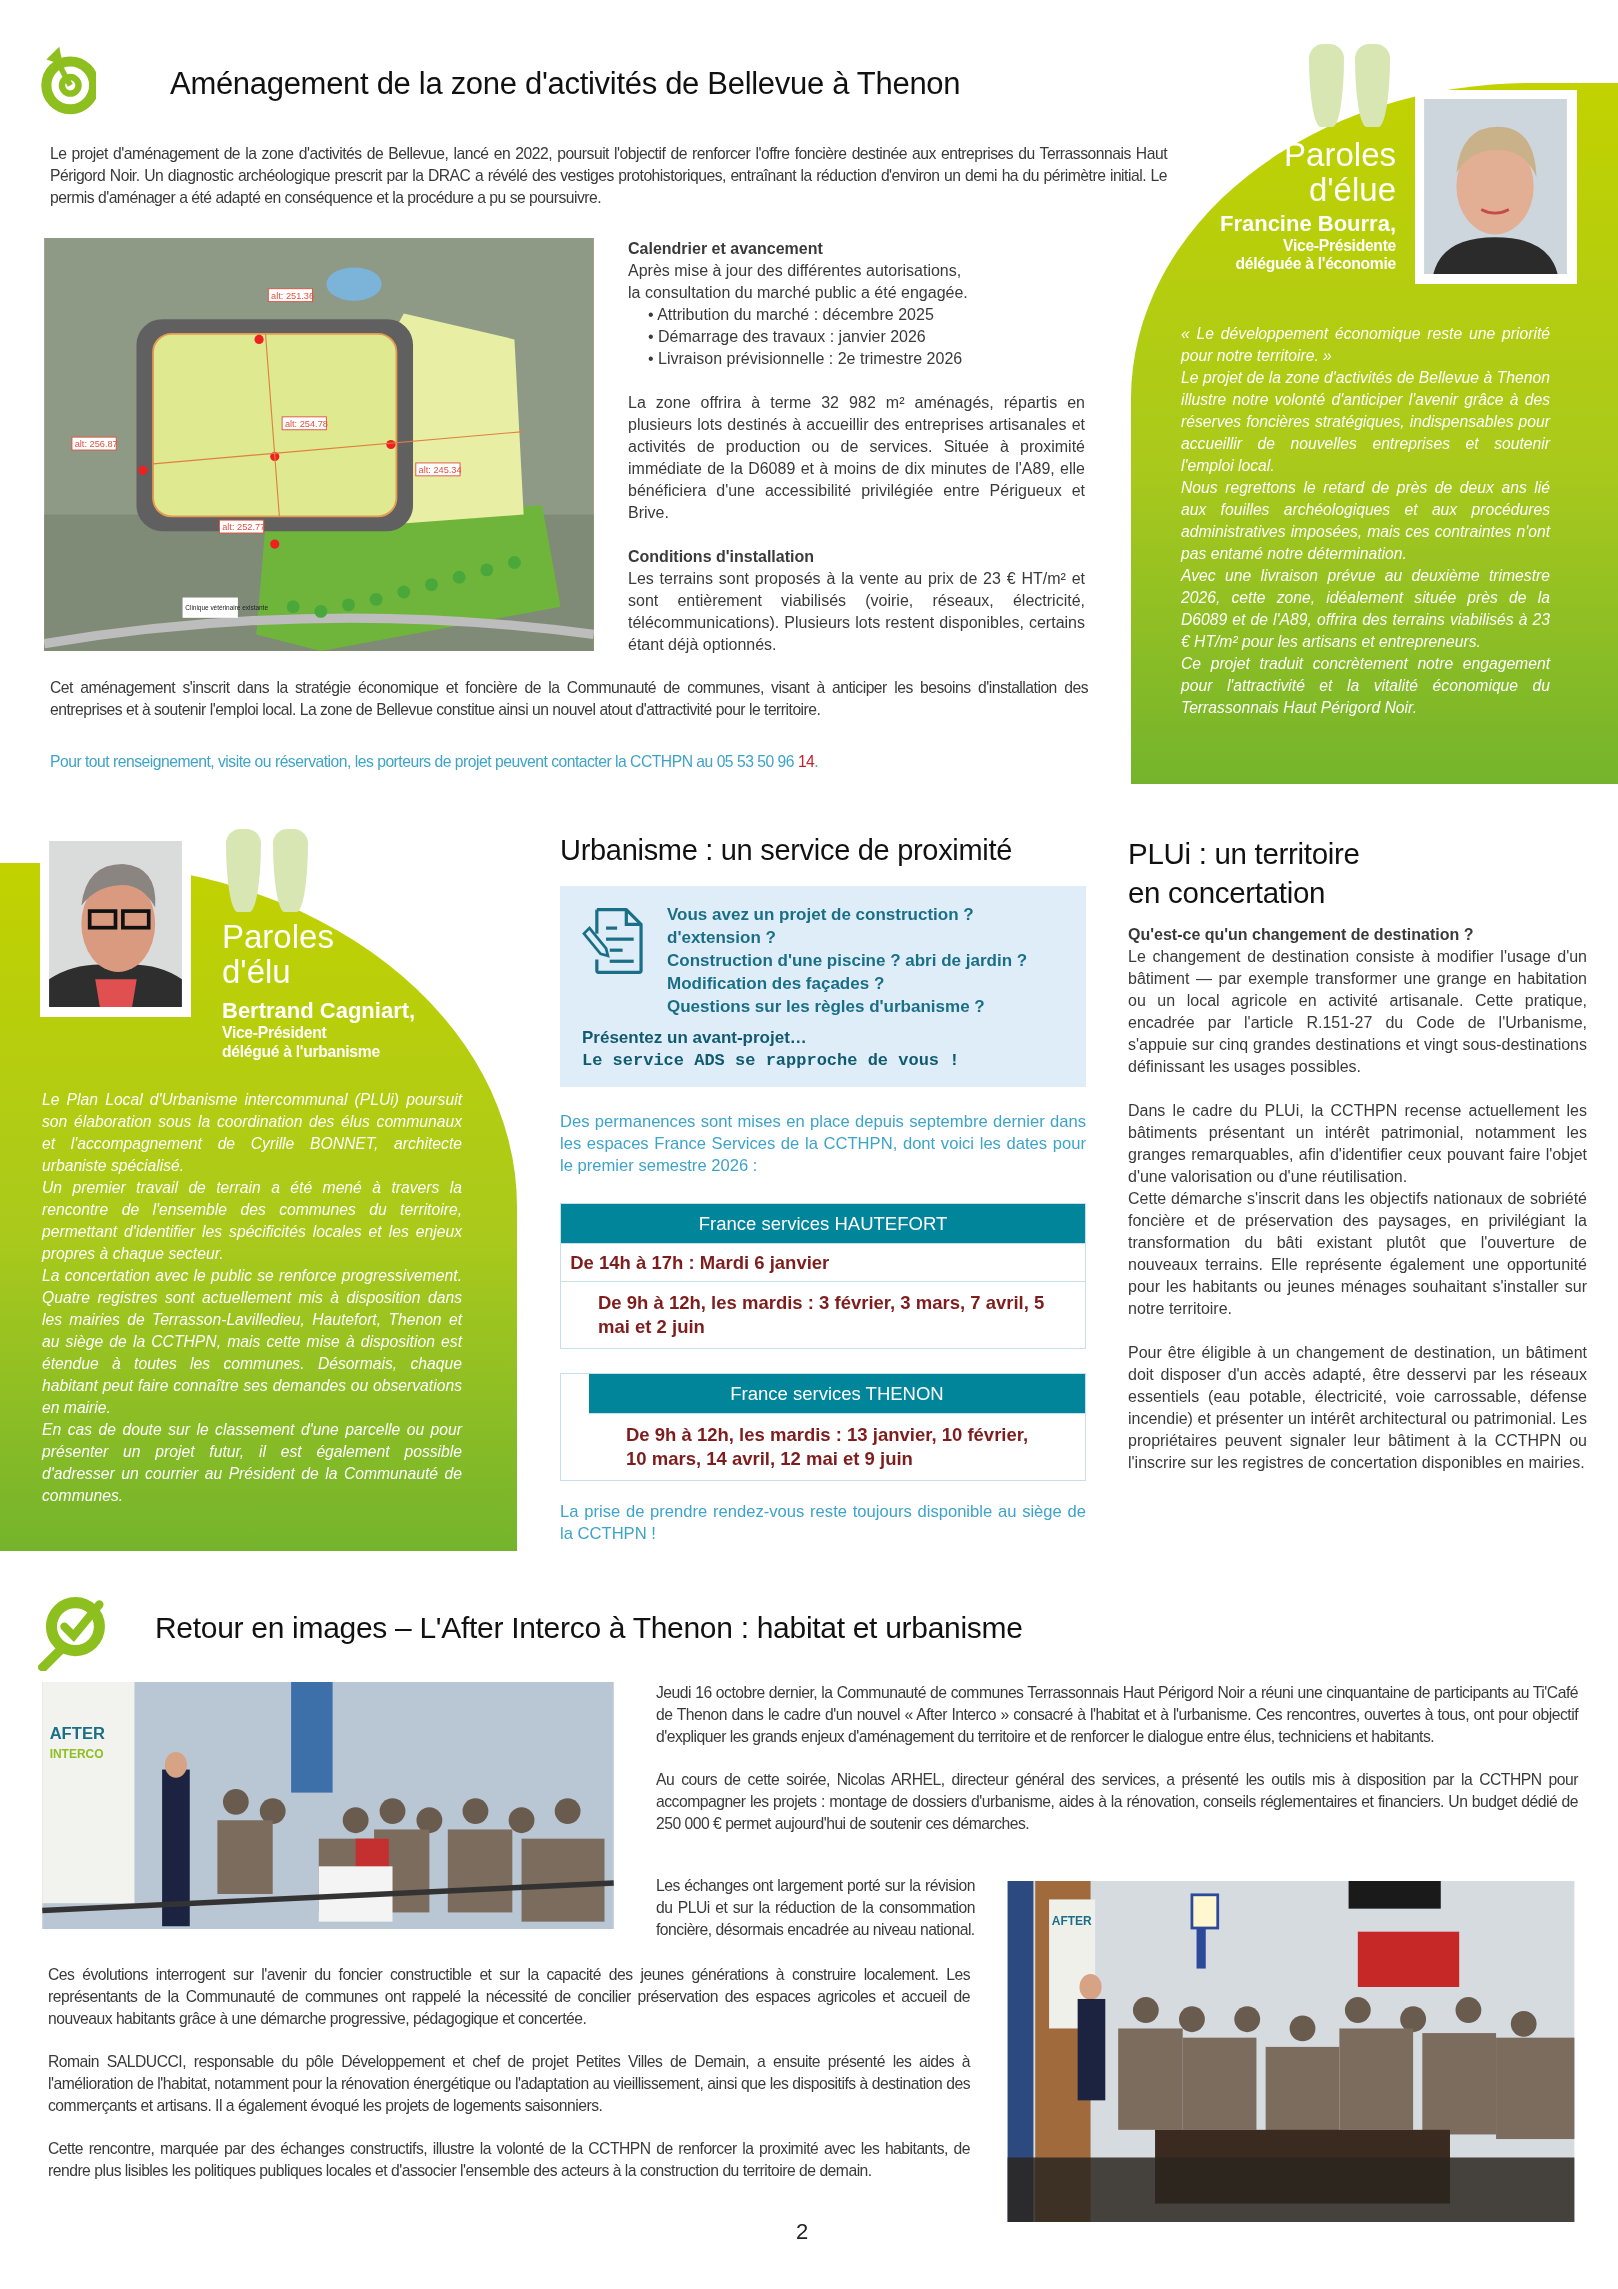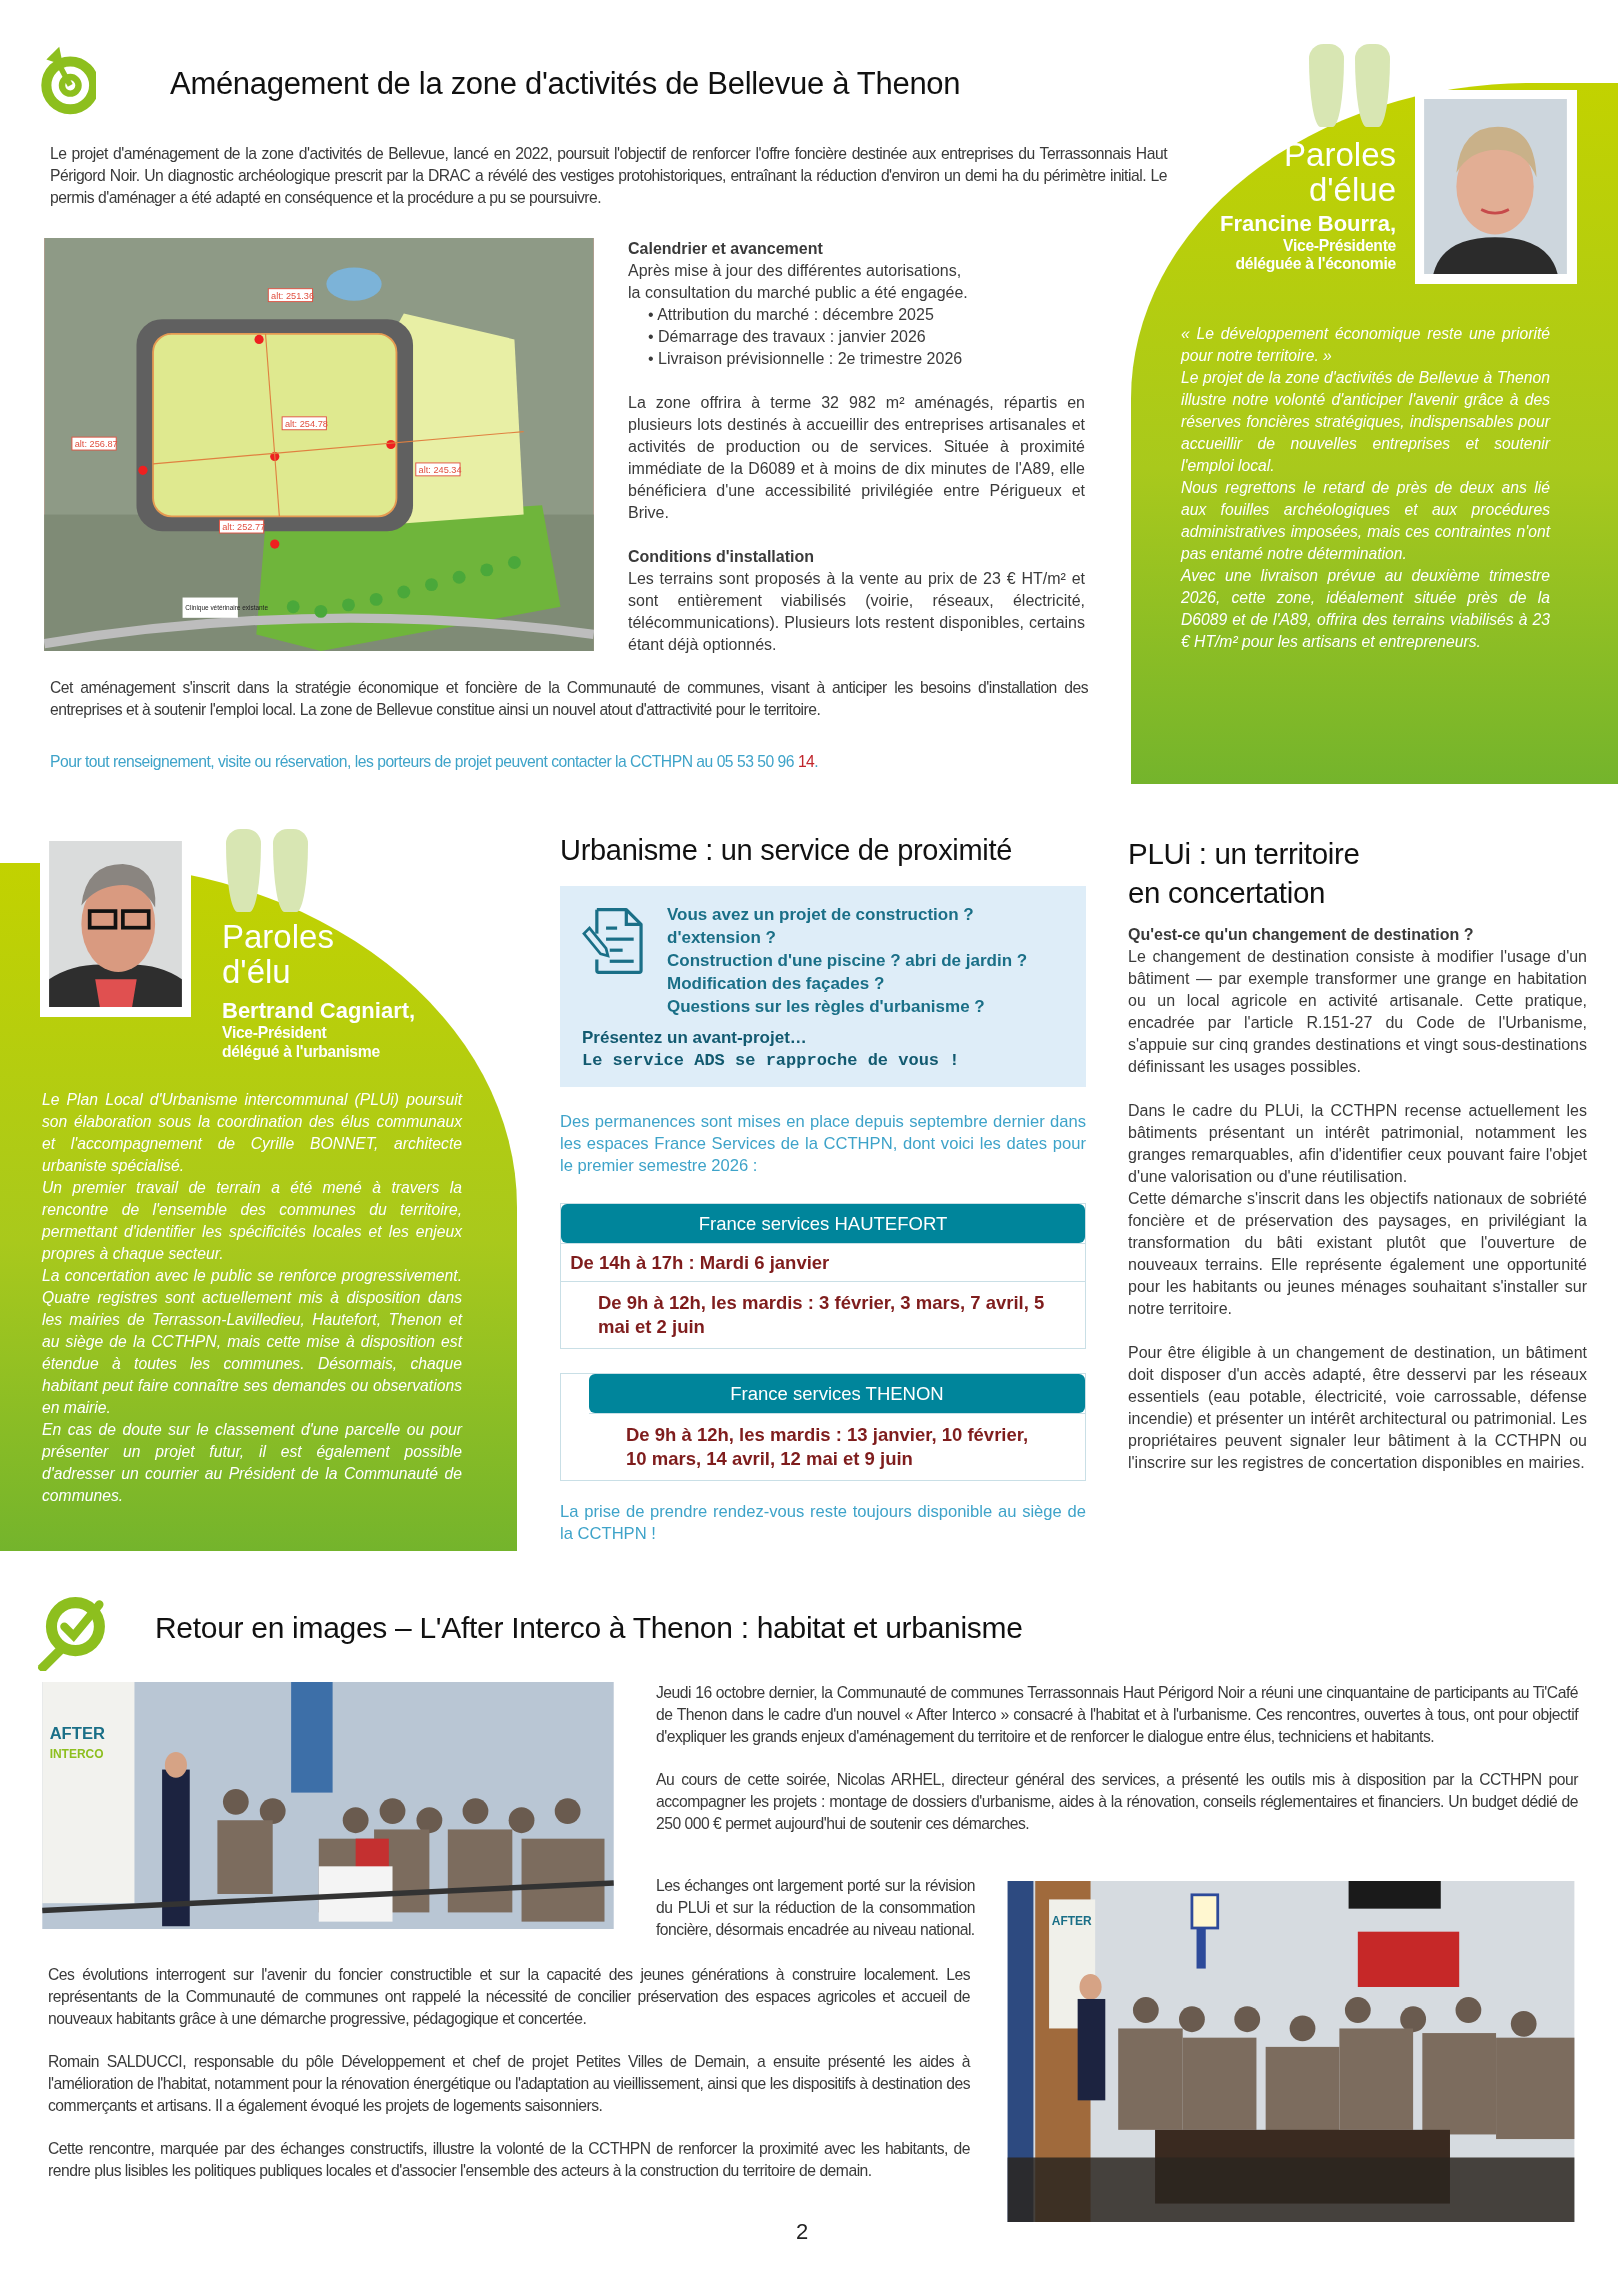--- a/index.html
+++ b/index.html
@@ -17,21 +17,21 @@
   .blob-left { left: -74px; top: 863px; width: 591px; height: 688px; border-radius: 0 75% 0 0 / 0 50% 0 0; background: linear-gradient(180deg, #c2d200 0%, #a9c91c 55%, #74b42c 100%); }
   .quote-mark { width: 35px; height: 83px; background: #d8e6b3; border-radius: 17.5px 17.5px 40% 40% / 17.5px 17.5px 100% 100%; }
   .photo-frame { background: #fff; padding: 9.2px; }
   .paroles { color: #fff; font-weight: 300; font-size: 33px; line-height: 35px; }
   .name { color: #fff; font-weight: 700; font-size: 22px; }
   .role { color: #fff; font-weight: 700; font-size: 15.7px; line-height: 18.5px; letter-spacing: -0.3px; }
   .quote-text { color: #fff; font-style: italic; font-size: 15.7px; line-height: 22px; text-align: justify; }
   .ads-box { background: #deedf8; }
   .ads-q { color: #1a6f87; font-weight: 700; font-size: 17px; line-height: 23px; }
   .sched { border: 1.8px solid #c9dfe6; }
-  .sched-head { background: #00859b; color: #fff; font-size: 18.5px; text-align: center; height: 39px; line-height: 39px; font-weight: 400; border-radius: 6px; }
+  .sched-head { background: #00859b; color: #fff; font-size: 18.5px; text-align: center; height: 39px; line-height: 39px; font-weight: 400; }
   .sched-row { color: #7f1d1d; font-weight: 700; font-size: 18.5px; line-height: 24px; border-top: 1.8px solid #c9dfe6; padding: 6.5px 9.2px; }
   .map { background: #fca5a5; overflow: hidden; }
   .photo { overflow: hidden; }
 </style>
 </head>
 <body>
 
 <div class="abs blob-right"></div>
 <div class="abs blob-left"></div>
 
@@ -131,20 +131,21 @@
     <ellipse cx="77" cy="95" rx="42" ry="52" fill="#e2ae94"></ellipse>
     <path d="M35 80 Q40 30 80 30 Q120 30 122 85 Q110 55 80 55 Q50 55 35 80 Z" fill="#c9b189"></path>
     <path d="M62 120 Q77 128 92 120" stroke="#c74a4a" stroke-width="3" fill="none"></path>
   </svg>
 </div>
 <div class="abs" style="left:1181px;top:323px;width:369px;">
   <p class="quote-text">« Le développement économique reste une priorité pour notre territoire. »</p>
   <p class="quote-text">Le projet de la zone d'activités de Bellevue à Thenon illustre notre volonté d'anticiper l'avenir grâce à des réserves foncières stratégiques, indispensables pour accueillir de nouvelles entreprises et soutenir l'emploi local.</p>
   <p class="quote-text">Nous regrettons le retard de près de deux ans lié aux fouilles archéologiques et aux procédures administratives imposées, mais ces contraintes n'ont pas entamé notre détermination.</p>
   <p class="quote-text">Avec une livraison prévue au deuxième trimestre 2026, cette zone, idéalement située près de la D6089 et de l'A89, offrira des terrains viabilisés à 23 € HT/m² pour les artisans et entrepreneurs.</p>
+  <p class="quote-text">Ce projet traduit concrètement notre engagement pour l'attractivité et la vitalité économique du Terrassonnais Haut Périgord Noir.</p>
 </div>
 
 <div class="abs photo-frame" style="left:40px;top:832px;width:151px;height:185px;">
   <svg width="133" height="166" viewBox="0 0 144 180">
     <rect width="144" height="180" fill="#dadcdc"></rect>
     <path d="M0 180 L0 150 Q30 130 72 135 Q115 130 144 150 L144 180 Z" fill="#2e2e2e"></path>
     <path d="M50 150 L95 150 L90 180 L55 180 Z" fill="#e05050"></path>
     <ellipse cx="75" cy="90" rx="40" ry="52" fill="#d99a80"></ellipse>
     <path d="M35 70 Q40 25 80 25 Q118 28 115 72 Q100 45 75 48 Q50 50 35 70 Z" fill="#8a8580"></path>
     <rect x="44" y="76" width="28" height="18" fill="none" stroke="#111" stroke-width="4"></rect>

